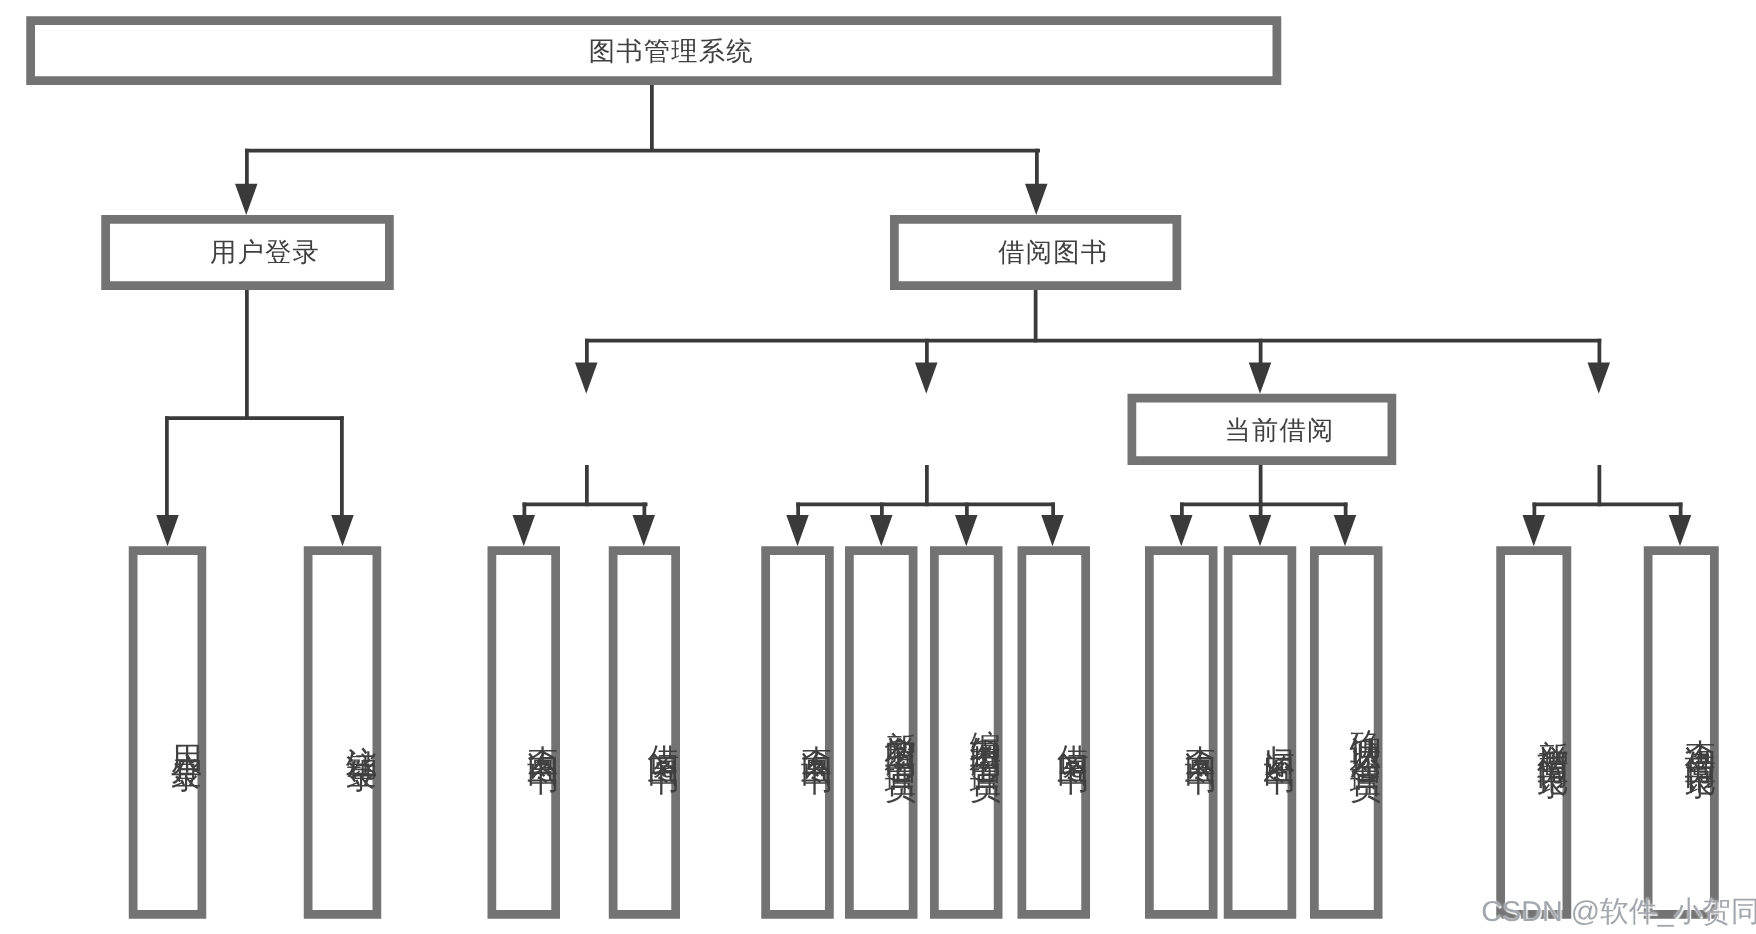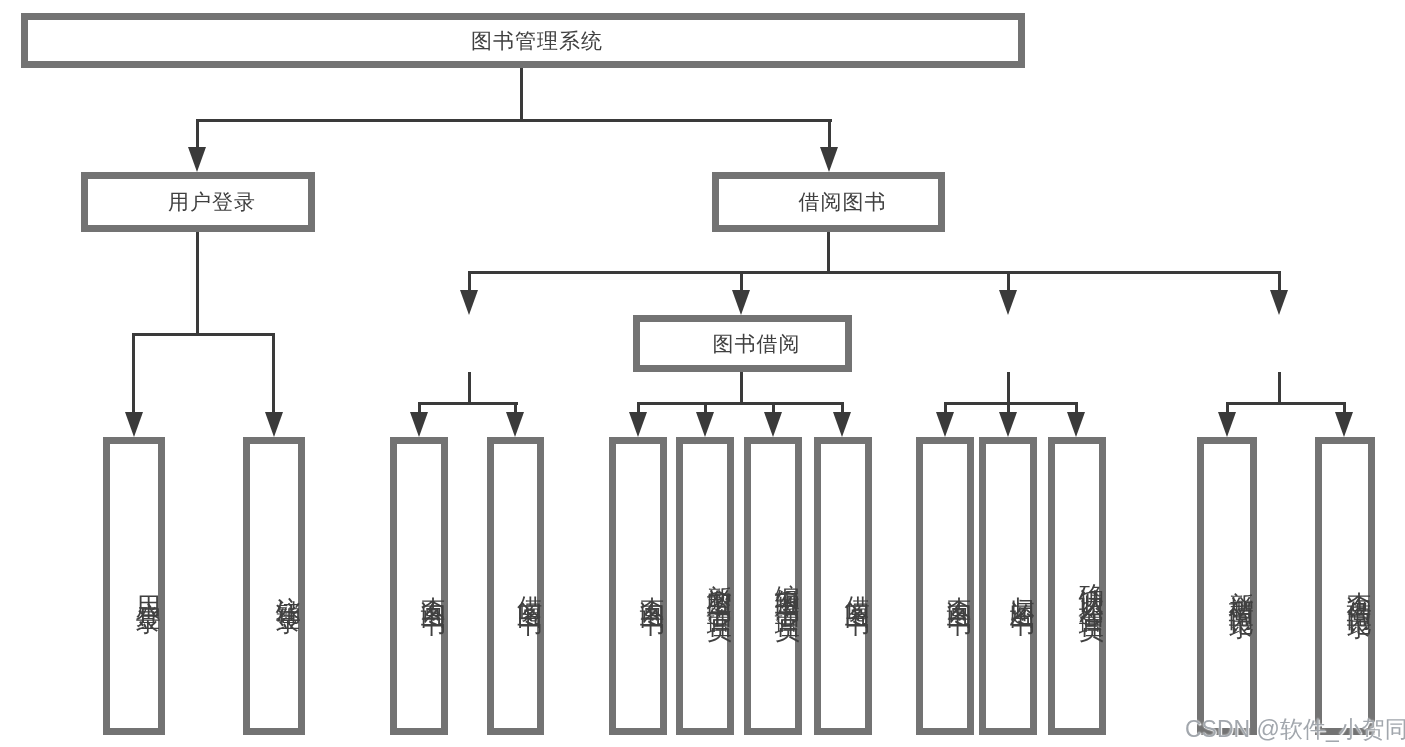--- a/index.html
+++ b/index.html
@@ -57,22 +57,22 @@
     <span>图书管理系统</span>
   </div>
 
   <div class="box hbox" style="left:81px; top:172px; width:234px; height:60px;">
     <span>用户登录</span>
   </div>
   <div class="box hbox" style="left:712px; top:172px; width:233px; height:60px;">
     <span>借阅图书</span>
   </div>
 
-  <div class="box hbox" style="left:633px; top:315px; width:219px; height:57px;">
-    <span>图书借阅</span>
+  <div class="box hbox" style="left:902px; top:315px; width:215px; height:57px;">
+    <span>当前借阅</span>
   </div>
 
   <div class="box vbox" style="left:103px; top:437px; width:62px; height:298px;">
     <span>用户登录</span>
   </div>
   <div class="box vbox" style="left:243px; top:437px; width:62px; height:298px;">
     <span>注销登录</span>
   </div>
 
   <div class="box vbox" style="left:390px; top:437px; width:58px; height:298px;">

